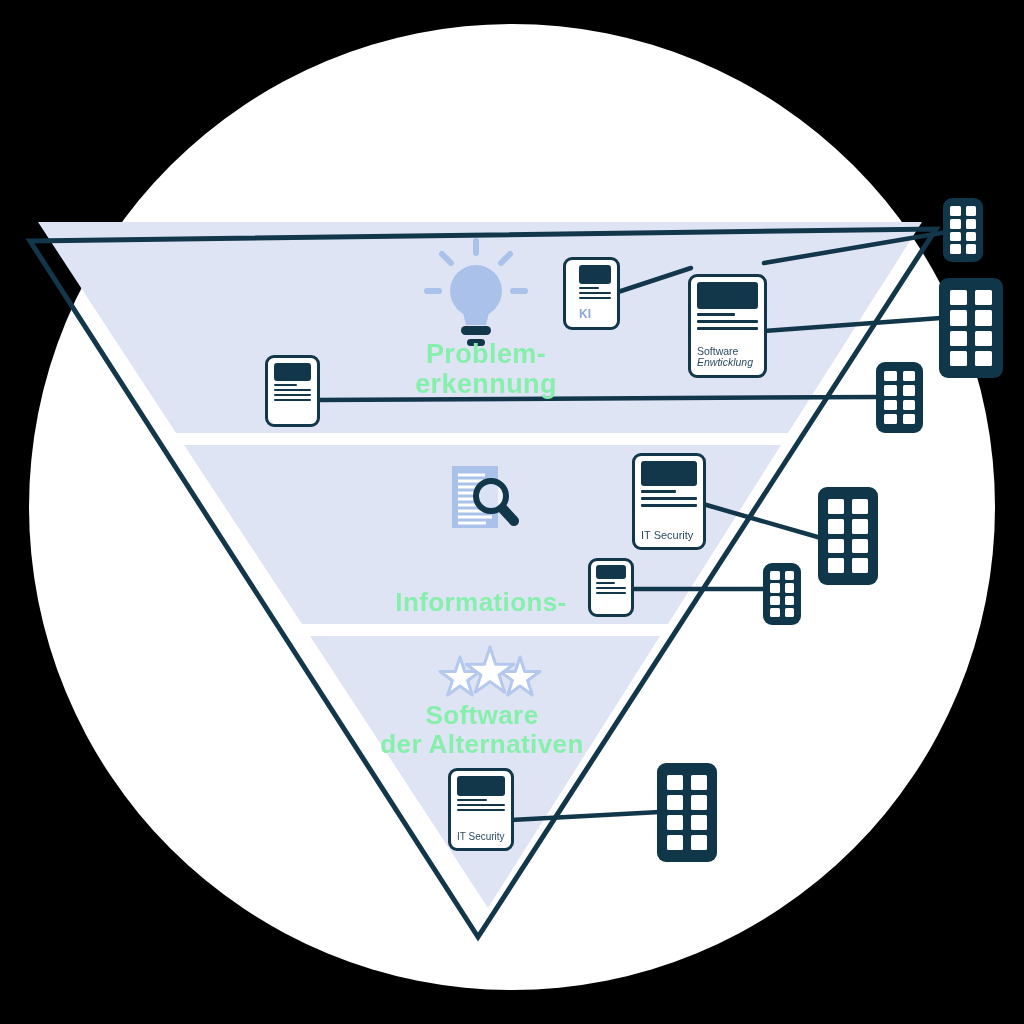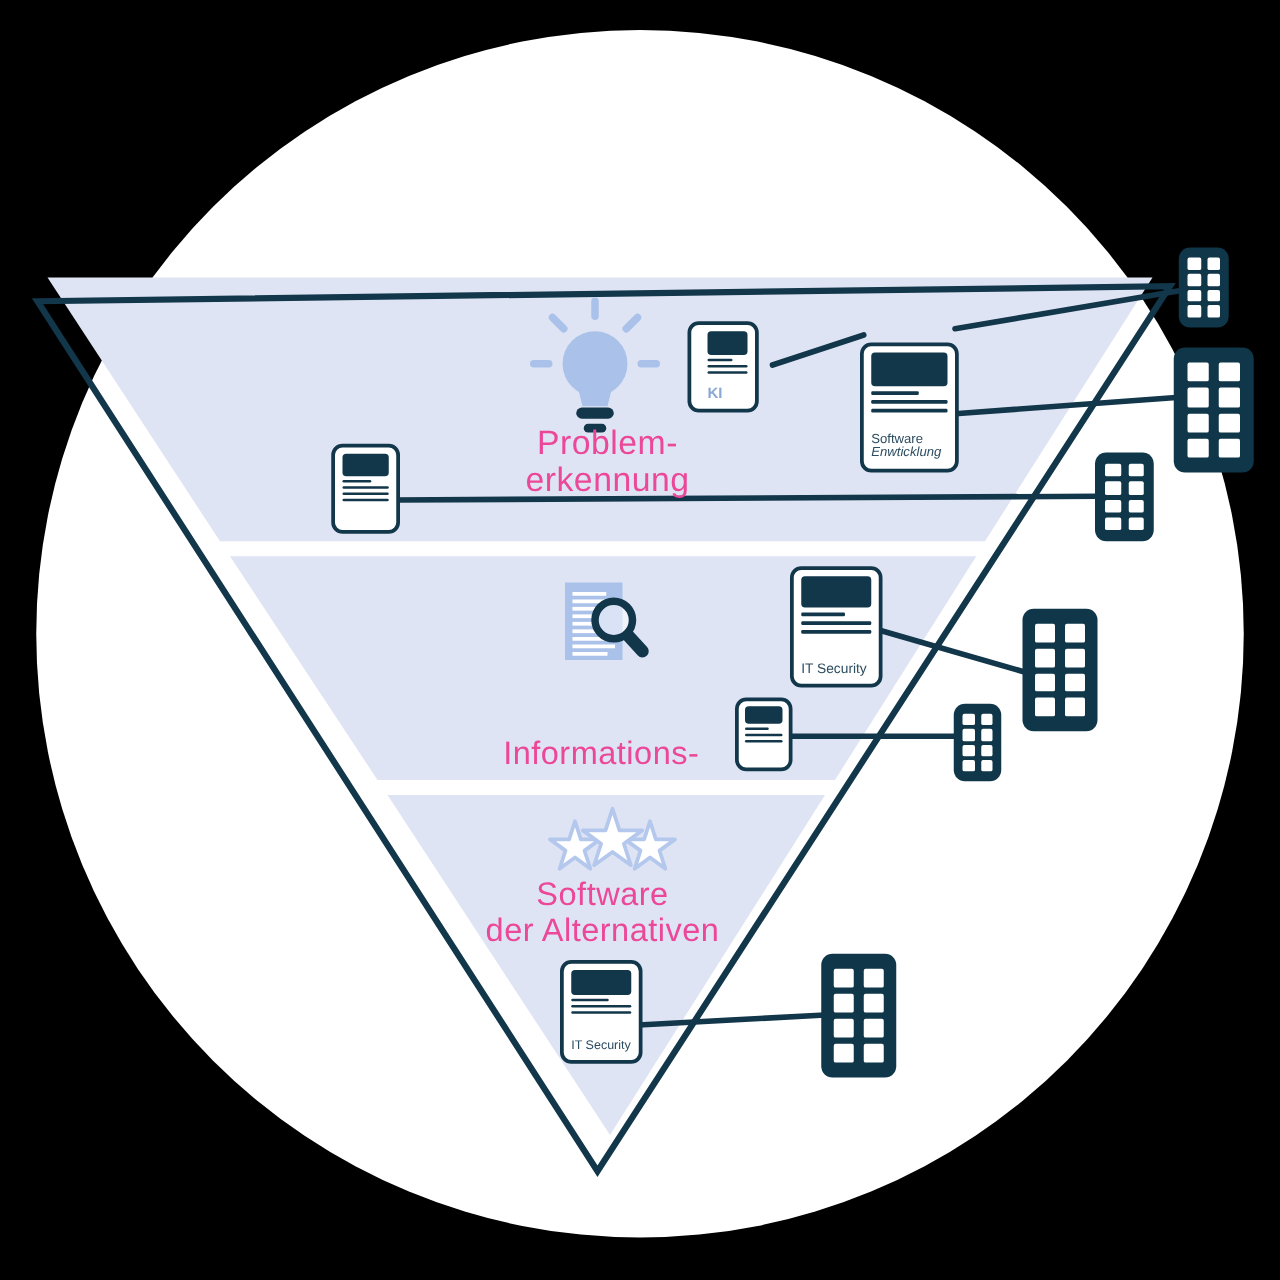--- a/index.html
+++ b/index.html
@@ -8,21 +8,21 @@
     background:#000; font-family:"Liberation Sans", sans-serif;
   }
   .circle {
     position:absolute; left:29px; top:24px; width:966px; height:966px;
     border-radius:50%; background:#ffffff;
   }
   svg.diagram { position:absolute; left:0; top:0; }
 
   .stage-title {
     position:absolute; width:320px; text-align:center;
-    font-weight:400; color:#ec4899; letter-spacing:0.4px;
+    font-weight:700; color:#86efac; letter-spacing:0.4px;
   }
   .stage-title .tl { display:block; }
 
   .card {
     position:absolute; background:#ffffff; border:3px solid #12364a;
     border-radius:9px; box-sizing:border-box; display:flex;
     flex-direction:column; padding:5px 6px;
   }
   .card .hdr { background:#12364a; border-radius:3px; flex:0 0 auto; }
   .card .stripe { background:#12364a; border-radius:1px; height:3px; margin-top:4px; flex:0 0 auto; }
@@ -116,21 +116,21 @@
 </div>
 
 <div class="card" style="left:265px; top:355px; width:55px; height:72px;">
   <div class="hdr" style="height:18px;"></div>
   <div class="stripe s60 thin"></div>
   <div class="stripe thin"></div>
   <div class="stripe thin"></div>
   <div class="stripe thin"></div>
 </div>
 
-<div class="card" style="left:550px; top:257px; width:57px; height:73px;padding-left:13px;">
+<div class="card" style="left:563px; top:257px; width:57px; height:73px;padding-left:13px;">
   <div class="hdr" style="height:19px;"></div>
   <div class="stripe s60 thin"></div>
   <div class="stripe thin"></div>
   <div class="stripe thin"></div>
   <div class="lbl ki">KI</div>
 </div>
 
 <div class="card" style="left:688px; top:274px; width:79px; height:104px;">
   <div class="hdr" style="height:27px;"></div>
   <div class="stripe s60"></div>

